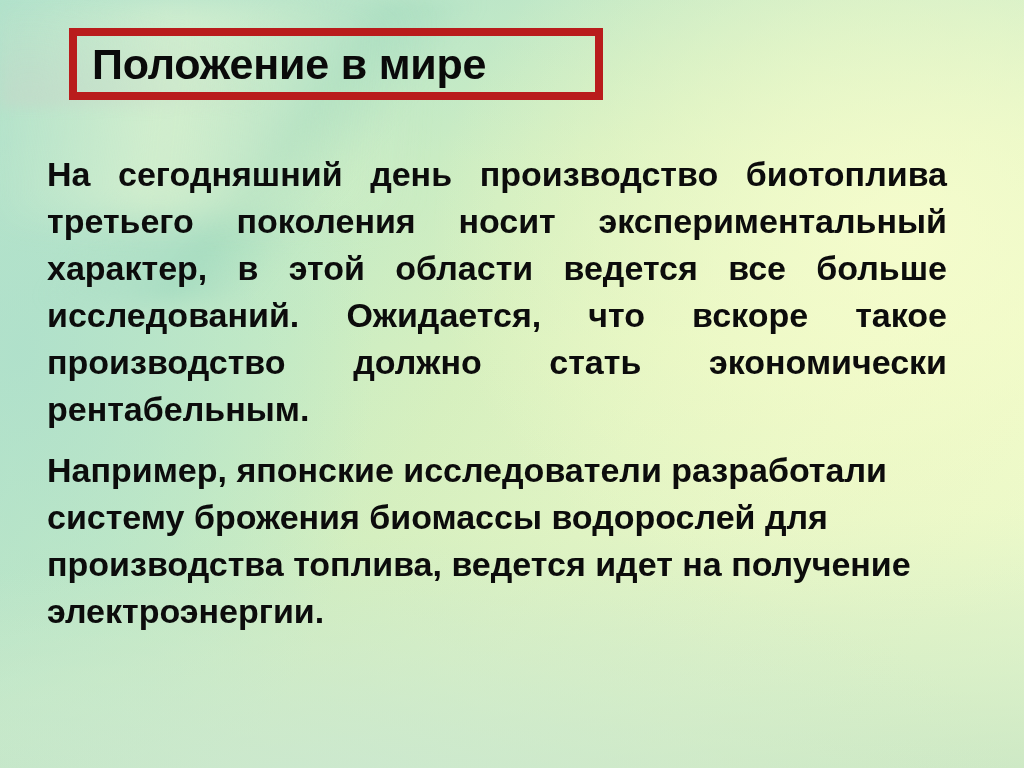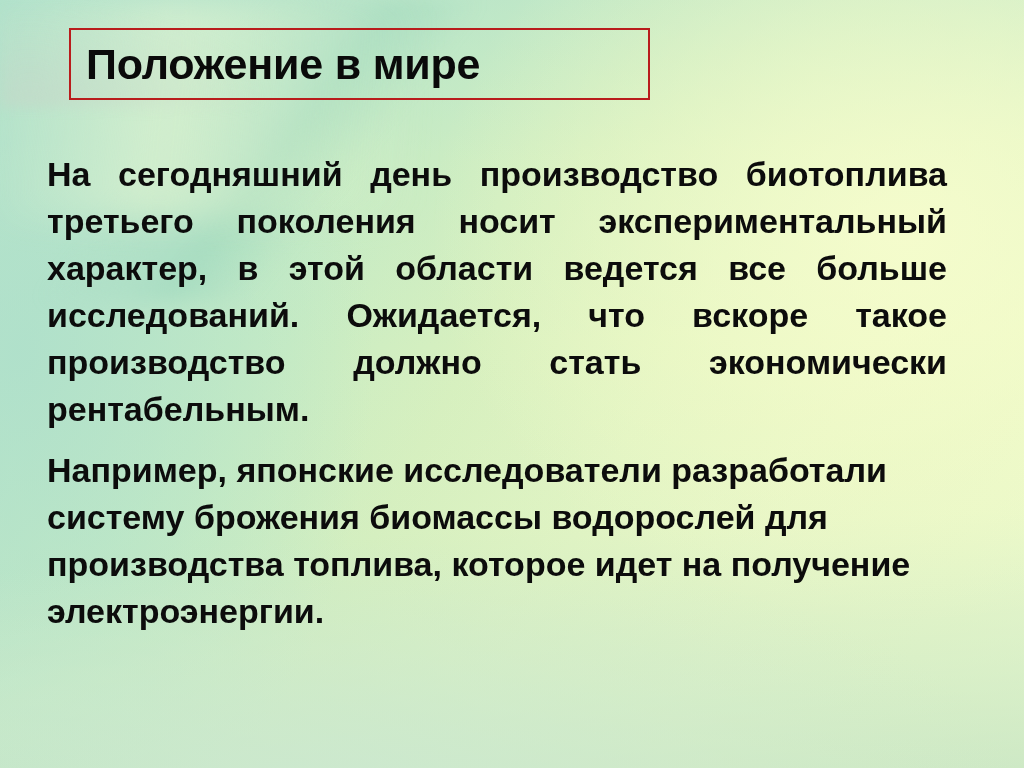--- a/index.html
+++ b/index.html
@@ -121,24 +121,24 @@
         rgba(200,220,202,0.20) 55%,
         rgba(200,222,204,0.0) 85%);
     filter: blur(6px);
   }
 
   
   #title-box {
     position: absolute;
     left: 69px;
     top: 28px;
-    width: 581px;
+    width: 534px;
     height: 72px;
     box-sizing: border-box;
-    border: 2px solid #b91c1c;
+    border: 8px solid #b91c1c;
     display: flex;
     align-items: center;
   }
 
   #title-text {
     margin: 0;
     padding: 0 0 0 15px;
     font-size: 43px;
     font-weight: bold;
     color: #0a0a0a;
@@ -186,16 +186,16 @@
   <div class="bg-layer bg-streak"></div>
   <div class="bg-layer bg-streak2"></div>
   <div class="bg-layer bg-corner-soft"></div>
 
   <div id="title-box">
     <h1 id="title-text">Положение в мире</h1>
   </div>
 
   <div id="body-block">
     <p class="para justified">На сегодняшний день производство биотоплива третьего поколения носит экспериментальный характер, в этой области ведется все больше исследований. Ожидается, что вскоре такое производство должно стать экономически рентабельным.</p>
-    <p class="para">Например, японские исследователи разработали систему брожения биомассы водорослей для производства топлива, которое идет на получение электроэнергии.</p>
+    <p class="para">Например, японские исследователи разработали систему брожения биомассы водорослей для производства топлива, ведется идет на получение электроэнергии.</p>
   </div>
 
 </div>
 
 </body></html>

